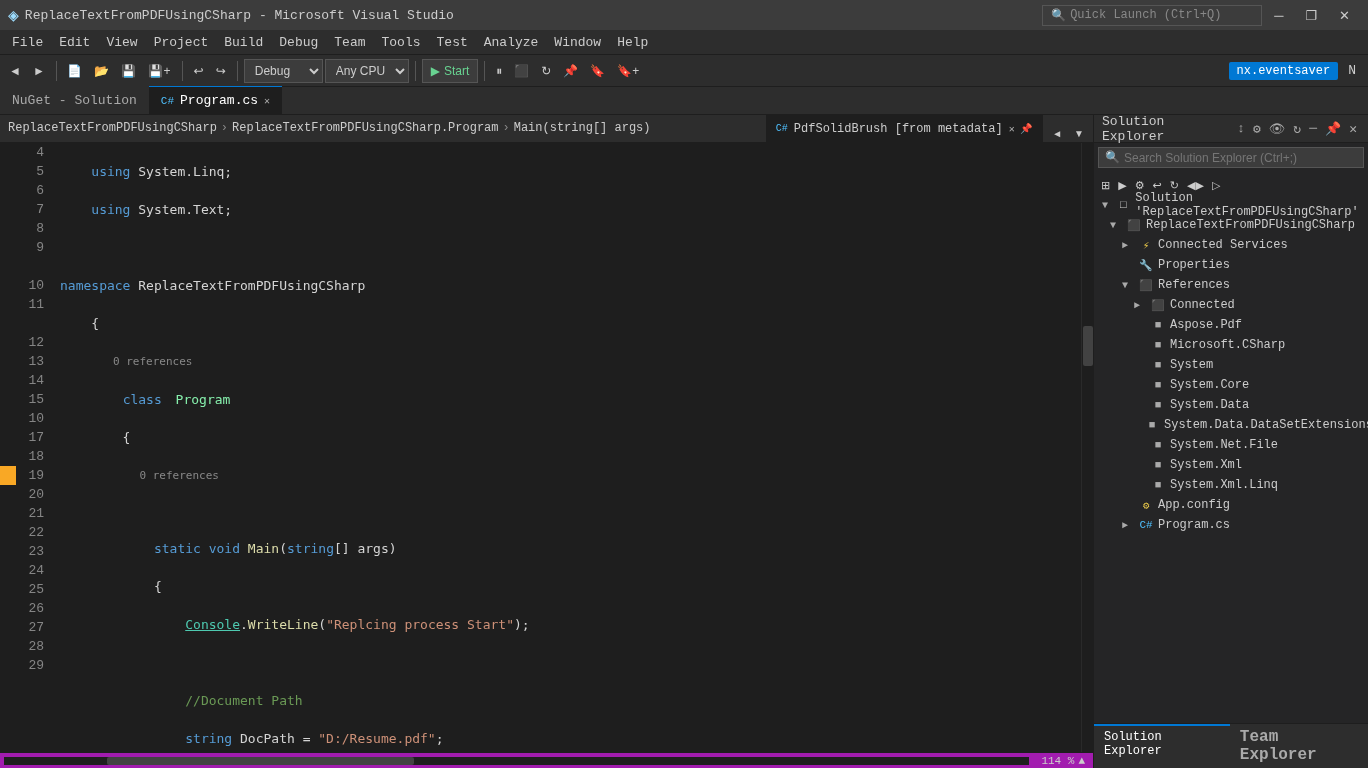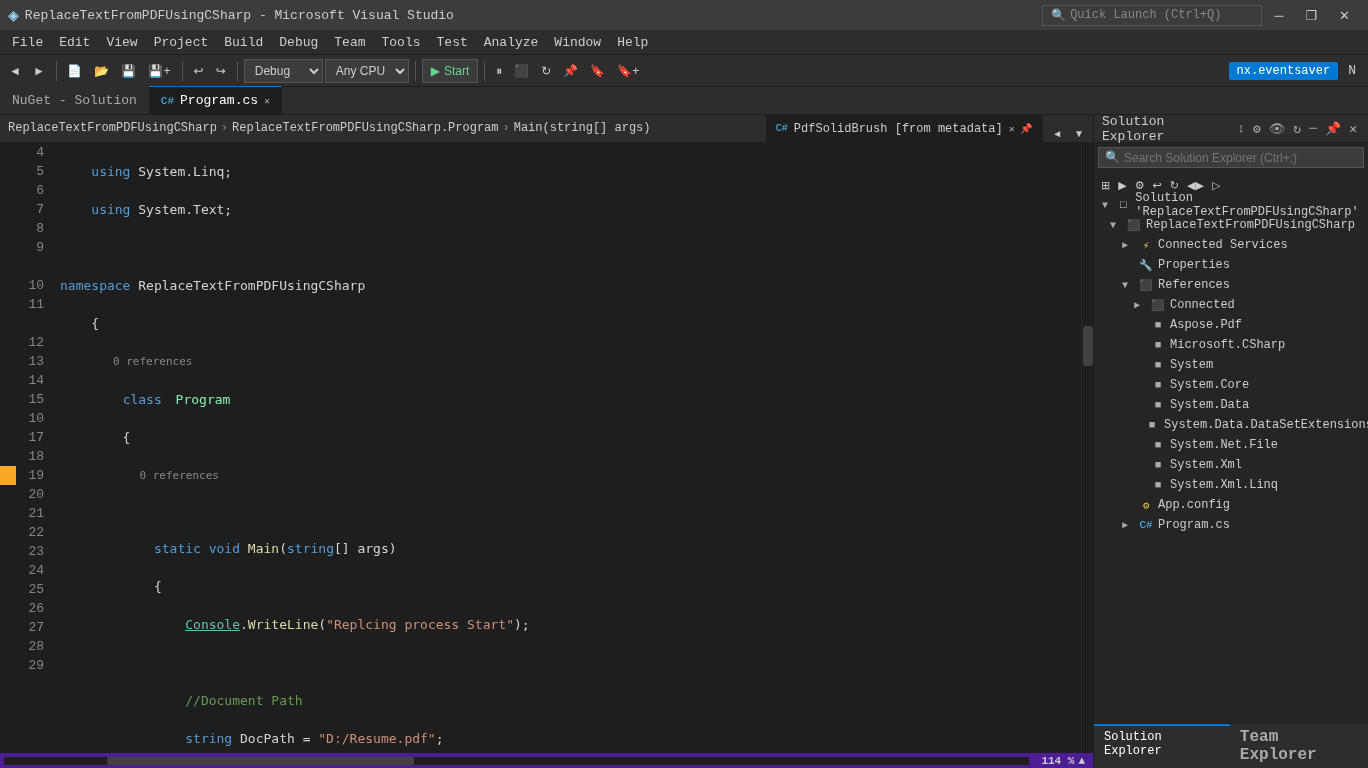--- a/index.html
+++ b/index.html
@@ -256,21 +256,21 @@
 
 
 
       </div>
 
       <div style="width:12px;background:#1e1e1e;border-left:1px solid #2a2a2a;position:relative;">
         <div style="position:absolute;top:30%;width:10px;height:40px;background:#424242;border-radius:2px;left:1px;"></div>
       </div>
     </div>
 
-    <div style="height:16px;background:#4c1d95;display:flex;align-items:center;border-top:1px solid #1e1e1e;font-weight:bold;">
+    <div style="height:16px;background:#a21caf;display:flex;align-items:center;border-top:1px solid #1e1e1e;">
       <div style="flex:1;height:8px;background:#1e1e1e;margin:0 4px;position:relative;">
         <div style="position:absolute;left:10%;width:30%;height:8px;background:#424242;border-radius:2px;"></div>
       </div>
       <div style="padding:0 8px;color:#ccc;font-size:11px;display:flex;align-items:center;gap:4px;">
         <span style="cursor:pointer;">114 %</span>
         <span style="cursor:pointer;">▲</span>
       </div>
     </div>
   </div>
 

